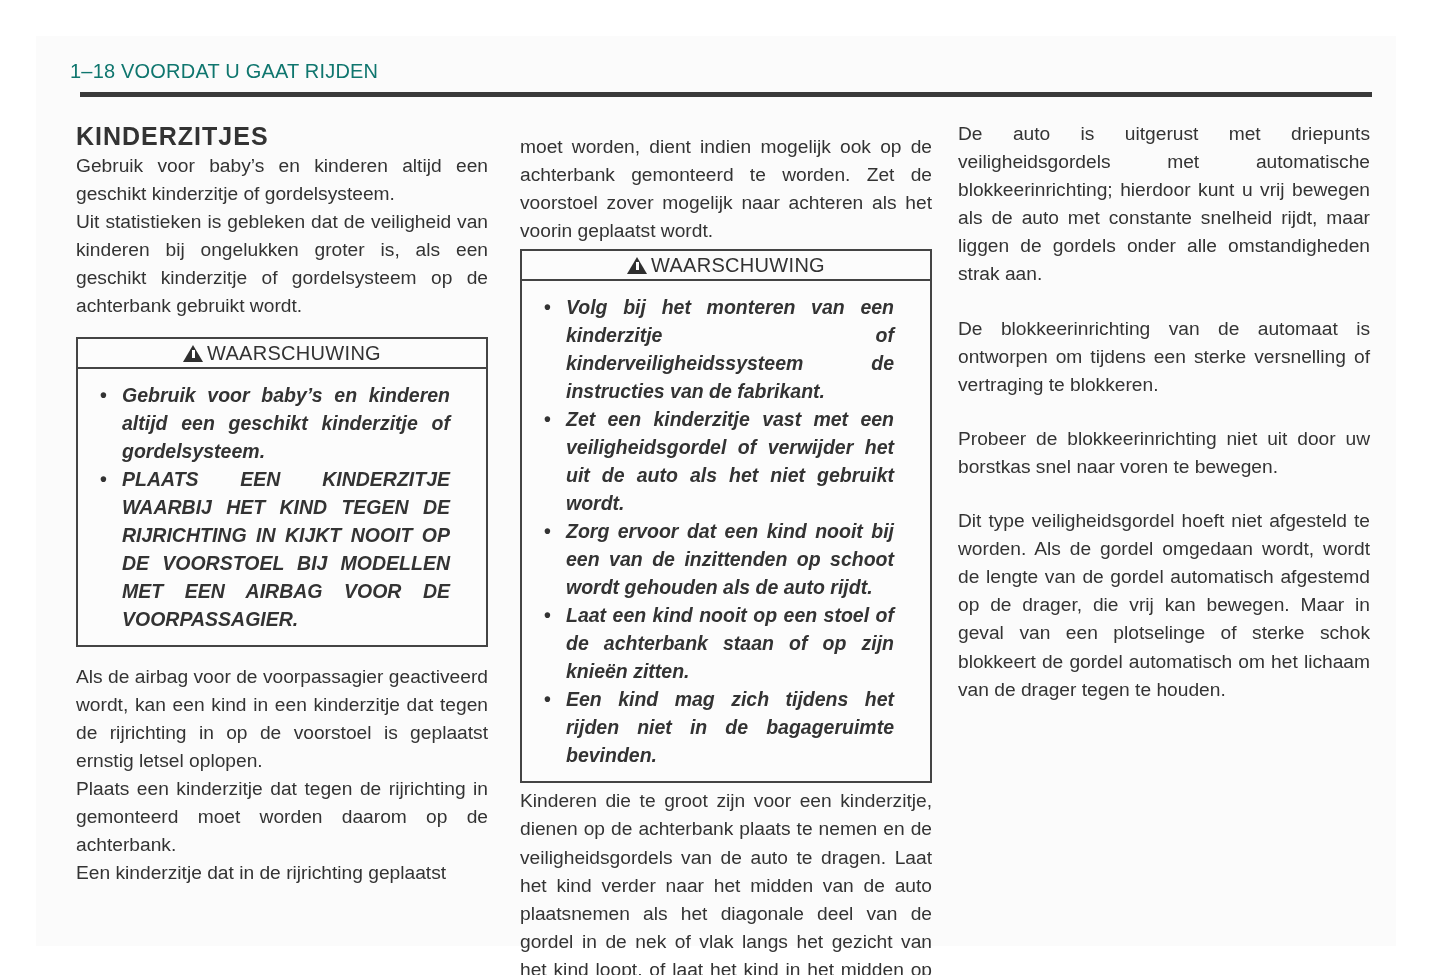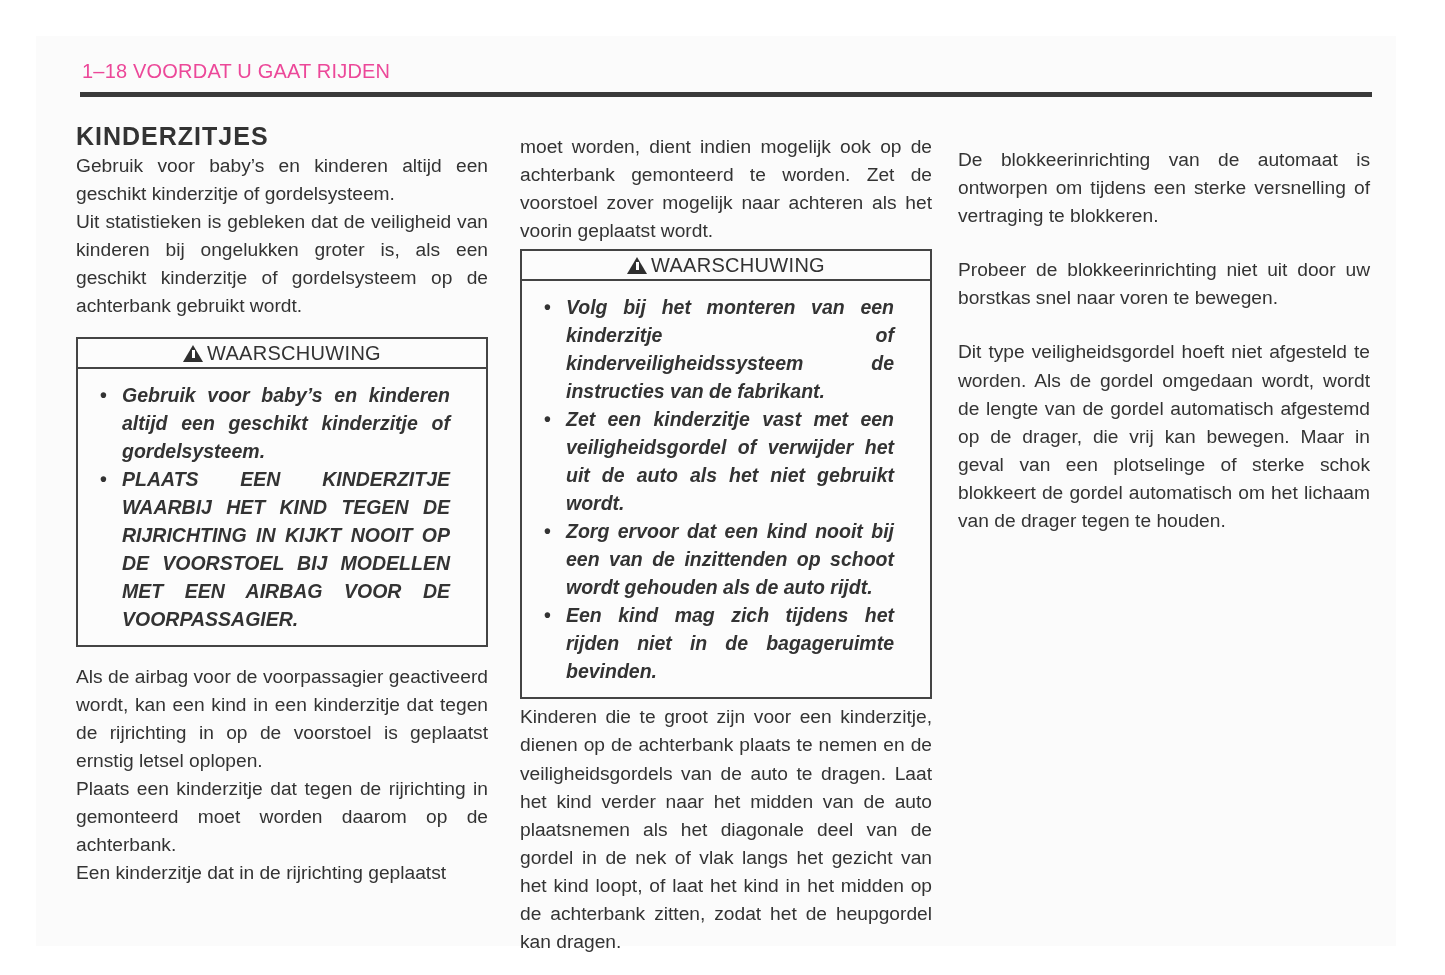--- a/index.html
+++ b/index.html
@@ -12,24 +12,24 @@
       color: #2b2b2b;
     }
     .page {
       position: absolute;
       left: 36px; top: 36px;
       width: 1360px; height: 910px;
       background: #fbfbfb;
     }
     .running-head {
       position: absolute;
-      left: 82px; top: 60px;
+      left: 70px; top: 60px;
       font-size: 20px;
       letter-spacing: 0.2px;
-      color: #ec4899;
+      color: #0f766e;
     }
     .rule {
       position: absolute;
       left: 80px; top: 92px;
       width: 1292px; height: 5px;
       background: #3a3a3a;
     }
     .col {
       position: absolute;
       top: 120px;
@@ -138,24 +138,26 @@
   <p>moet worden, dient indien mogelijk ook op de achterbank gemonteerd te worden. Zet de voorstoel zover mogelijk naar achteren als het voorin geplaatst wordt.</p>
 
   <div class="warn warn2">
     <div class="warn-head">
       <span class="warn-icon"></span><span>WAARSCHUWING</span>
     </div>
     <ul class="warn-list">
       <li>Volg bij het monteren van een kinderzitje of kinderveiligheidssysteem de instructies van de fabrikant.</li>
       <li>Zet een kinderzitje vast met een veiligheidsgordel of verwijder het uit de auto als het niet gebruikt wordt.</li>
       <li>Zorg ervoor dat een kind nooit bij een van de inzittenden op schoot wordt gehouden als de auto rijdt.</li>
+      <li>Laat een kind nooit op een stoel of de achterbank staan of op zijn knieën zitten.</li>
       <li>Een kind mag zich tijdens het rijden niet in de bagageruimte bevinden.</li>
     </ul>
   </div>
 
   <p>Kinderen die te groot zijn voor een kinderzitje, dienen op de achterbank plaats te nemen en de veiligheidsgordels van de auto te dragen. Laat het kind verder naar het midden van de auto plaatsnemen als het diagonale deel van de gordel in de nek of vlak langs het gezicht van het kind loopt, of laat het kind in het midden op de achterbank zitten, zodat het de heupgordel kan dragen.</p>
 </div>
 
 <div class="col col3">
+  <p>De auto is uitgerust met driepunts veiligheidsgordels met automatische blokkeerinrichting; hierdoor kunt u vrij bewegen als de auto met constante snelheid rijdt, maar liggen de gordels onder alle omstandigheden strak aan.</p>
   <p class="gap">De blokkeerinrichting van de automaat is ontworpen om tijdens een sterke versnelling of vertraging te blokkeren.</p>
   <p class="gap">Probeer de blokkeerinrichting niet uit door uw borstkas snel naar voren te bewegen.</p>
   <p class="gap">Dit type veiligheidsgordel hoeft niet afgesteld te worden. Als de gordel omgedaan wordt, wordt de lengte van de gordel automatisch afgestemd op de drager, die vrij kan bewegen. Maar in geval van een plotselinge of sterke schok blokkeert de gordel automatisch om het lichaam van de drager tegen te houden.</p>
 </div>
 
 </body></html>

